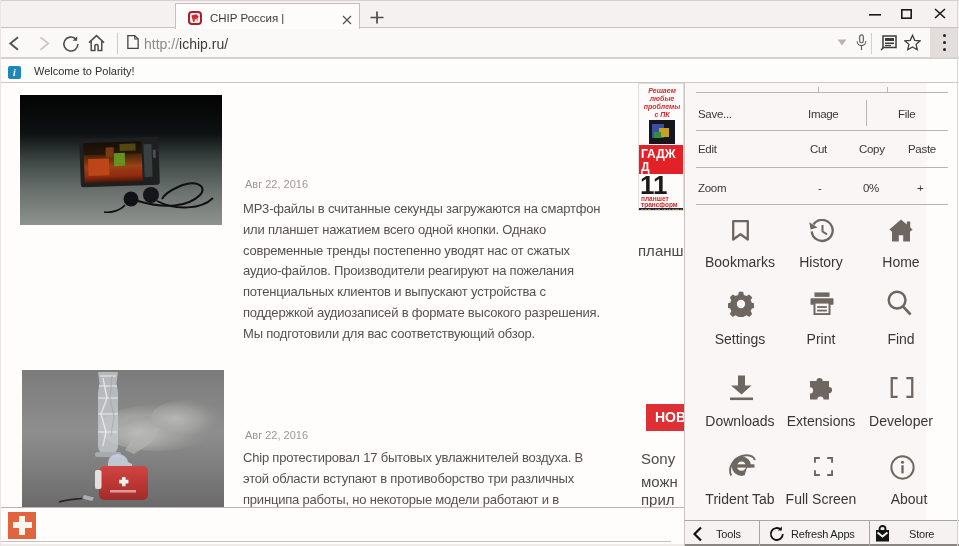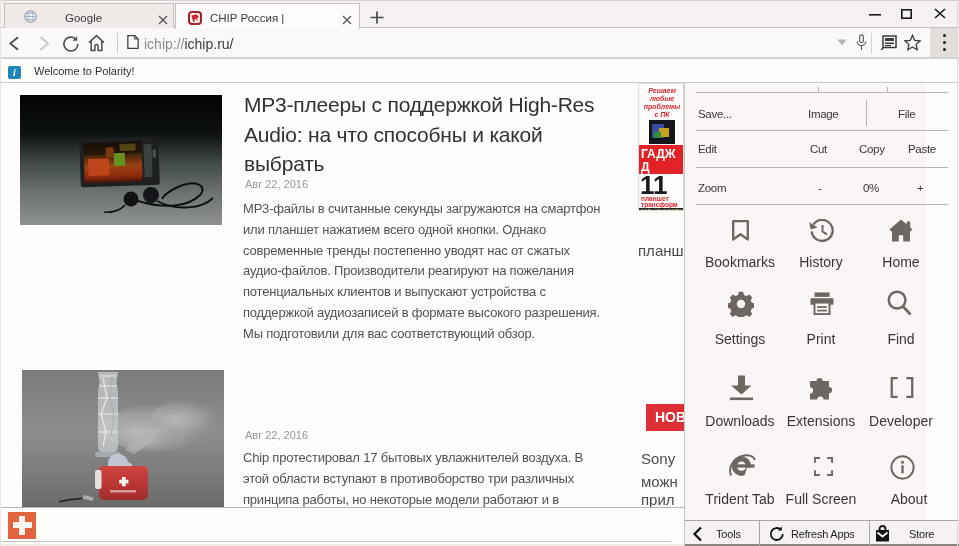--- a/index.html
+++ b/index.html
@@ -57,31 +57,20 @@
 .bbtxt { position:absolute; top:7px; font-size:11px; color:#1e1e1e; letter-spacing:-0.2px; }
 #rightedge { left:957px; top:0; width:1px; height:546px; background:#ddd6d4; z-index:9; }
 </style>
 </head>
 <body>
 
 <div class="abs" id="rightedge"></div>
 <div class="abs" style="left:0;top:0;width:1px;height:546px;background:#eae4e2;z-index:9"></div>
 <div class="abs" style="left:0;top:544px;width:684px;height:2px;background:#efebe9;z-index:8"></div>
 <div class="abs" id="titlebar">
-  <div class="tab" id="tab1">
-    <svg style="position:absolute;left:19px;top:6px" width="13" height="13" viewBox="0 0 13 13">
-        <circle cx="6.5" cy="6.5" r="5.7" fill="#eef1f5" stroke="#94a0b2" stroke-width="1.1"></circle>
-        <ellipse cx="6.5" cy="6.5" rx="2.5" ry="5.7" fill="none" stroke="#a4aebc" stroke-width="0.9"></ellipse>
-        <path d="M0.8 6.5 h11.4 M1.7 3.3 h9.6 M1.7 9.7 h9.6" stroke="#a4aebc" stroke-width="0.9" fill="none"></path>
-      </svg>
-    <span class="tabtxt" style="left:60px;">Google</span>
-    <svg style="position:absolute;left:153px;top:11px" width="10" height="10" viewBox="0 0 10 10">
-        <path d="M1 1 L9 9 M9 1 L1 9" stroke="#555" stroke-width="1.3"></path>
-      </svg>
-  </div>
   <div class="tab" id="tab2">
     <svg style="position:absolute;left:12px;top:7px" width="14" height="14" viewBox="0 0 14 14">
         <rect x="1" y="1" width="12" height="12" rx="3" fill="#fbf3ea" stroke="#a8202e" stroke-width="2"></rect>
         <path d="M3.4 4.6 l4.8 -1.4 l2.6 2.2 l-1.8 2.6 l-2.6 0.6 l0.6 2 l-1.8 0.4 z" fill="#cd2833"></path>
         <path d="M7.5 6.5 l2.8 2.2 l-1.2 1.4 z" fill="#e06a5e"></path>
       </svg>
     <span class="tabtxt" style="left:34px;">CHIP Россия |</span>
     <svg style="position:absolute;left:166px;top:11px" width="10" height="10" viewBox="0 0 10 10">
         <path d="M1 1 L9 9 M9 1 L1 9" stroke="#555" stroke-width="1.3"></path>
       </svg>
@@ -112,21 +101,21 @@
       <path d="M15.2 1.2 v4.6 h-4.6 z" fill="#4e4e4e"></path>
     </svg>
   <svg style="left:88px;top:6px" width="17" height="18" viewBox="0 0 17 18">
       <path d="M1 8.6 L8.5 1.6 L16 8.6 M3.2 7 V16.6 H6.9 V12 a1.6 1.6 0 0 1 3.2 0 V16.6 H13.8 V7" fill="none" stroke="#4e4e4e" stroke-width="1.5"></path>
     </svg>
   <div style="position:absolute;left:117px;top:5px;width:1px;height:21px;background:#cfc9c7"></div>
   <svg style="left:127px;top:6px" width="12" height="16" viewBox="0 0 14 17">
       <path d="M1 1 h8 l4 4 v11 h-12 z" fill="none" stroke="#444" stroke-width="1.5"></path>
       <path d="M9 1 v4 h4" fill="none" stroke="#444" stroke-width="1.3"></path>
     </svg>
-  <div id="url"><span class="scheme">ichip://</span>ichip.ru/</div>
+  <div id="url"><span class="scheme">http://</span>ichip.ru/</div>
   <svg style="left:837px;top:11px" width="10" height="7" viewBox="0 0 10 7">
       <path d="M0.5 0.5 L5 6.5 L9.5 0.5 z" fill="#b9b3b1"></path>
     </svg>
   <svg style="left:856px;top:5px" width="11" height="19" viewBox="0 0 14 21">
       <rect x="4.7" y="0.8" width="4.6" height="10" rx="2.3" fill="none" stroke="#555" stroke-width="1.4"></rect>
       <path d="M1.5 9 a5.5 5.5 0 0 0 11 0 M7 14.8 V20" fill="none" stroke="#555" stroke-width="1.4"></path>
     </svg>
   <div style="position:absolute;left:871px;top:5px;width:1px;height:21px;background:#d4cecc"></div>
   <svg style="left:880px;top:7px" width="17" height="16" viewBox="0 0 17 16">
       <path d="M3.5 12.5 L1 15" stroke="#3c3c3c" stroke-width="1.4"></path>
@@ -218,21 +207,20 @@
       <rect x="73" y="82" width="26" height="5" rx="2.5" fill="#a9afb3"></rect>
     </g>
     <path d="M86 94 a10 9 0 0 1 20 -2 l4 2 v5 h-24 z" fill="#c8cdde" opacity="0.9"></path>
     <rect x="77" y="96" width="49" height="34" rx="5" fill="url(#g4)"></rect>
     <rect x="73" y="100" width="6.5" height="19" rx="2" fill="#e3e1dd"></rect>
     <path d="M100 107 h3.6 v2.8 h2.8 v3.6 h-2.8 v2.8 h-3.6 v-2.8 h-2.8 v-3.6 h2.8 z" fill="#f2f0ec"></path>
     <rect x="88" y="120" width="26" height="2.5" fill="#e3aeaa" opacity="0.85"></rect>
     <path d="M37 132 C48 128 58 130 66 127" stroke="#262626" stroke-width="1.8" fill="none"></path>
     <path d="M62 125 l10 2.5 -1.8 3.5 -10 -2.5 z" fill="#aeaeac"></path>
   </svg></div>
-  <div class="h1" style="left:244px;top:8px;width:420px;">МР3-плееры с поддержкой High-Res<br>Audio: на что способны и какой<br>выбрать</div>
   <div class="date" style="left:245px;top:96px;">Авг 22, 2016</div>
   <div class="para" style="left:243px;top:117px;">МР3-файлы в считанные секунды загружаются на смартфон<br>или планшет нажатием всего одной кнопки. Однако<br>современные тренды постепенно уводят нас от сжатых<br>аудио-файлов. Производители реагируют на пожелания<br>потенциальных клиентов и выпускают устройства с<br>поддержкой аудиозаписей в формате высокого разрешения.<br>Мы подготовили для вас соответствующий обзор.</div>
   <div class="date" style="left:245px;top:347px;">Авг 22, 2016</div>
   <div class="para" style="left:243px;top:366px;">Chip протестировал 17 бытовых увлажнителей воздуха. В<br>этой области вступают в противоборство три различных<br>принципа работы, но некоторые модели работают и в</div>
   <div class="abs" id="cover"><svg width="46" height="130" viewBox="0 0 46 130">
     <rect width="46" height="130" fill="#fdfcfa"></rect>
     <text x="23" y="9" font-size="7" font-weight="bold" font-style="italic" fill="#d5262b" text-anchor="middle" font-family="Liberation Sans,sans-serif">Решаем</text>
     <text x="23" y="17" font-size="7" font-weight="bold" font-style="italic" fill="#d5262b" text-anchor="middle" font-family="Liberation Sans,sans-serif">любые</text>
     <text x="23" y="25" font-size="7" font-weight="bold" font-style="italic" fill="#d5262b" text-anchor="middle" font-family="Liberation Sans,sans-serif">проблемы</text>
     <text x="23" y="33" font-size="7" font-weight="bold" font-style="italic" fill="#d5262b" text-anchor="middle" font-family="Liberation Sans,sans-serif">с ПК</text>

